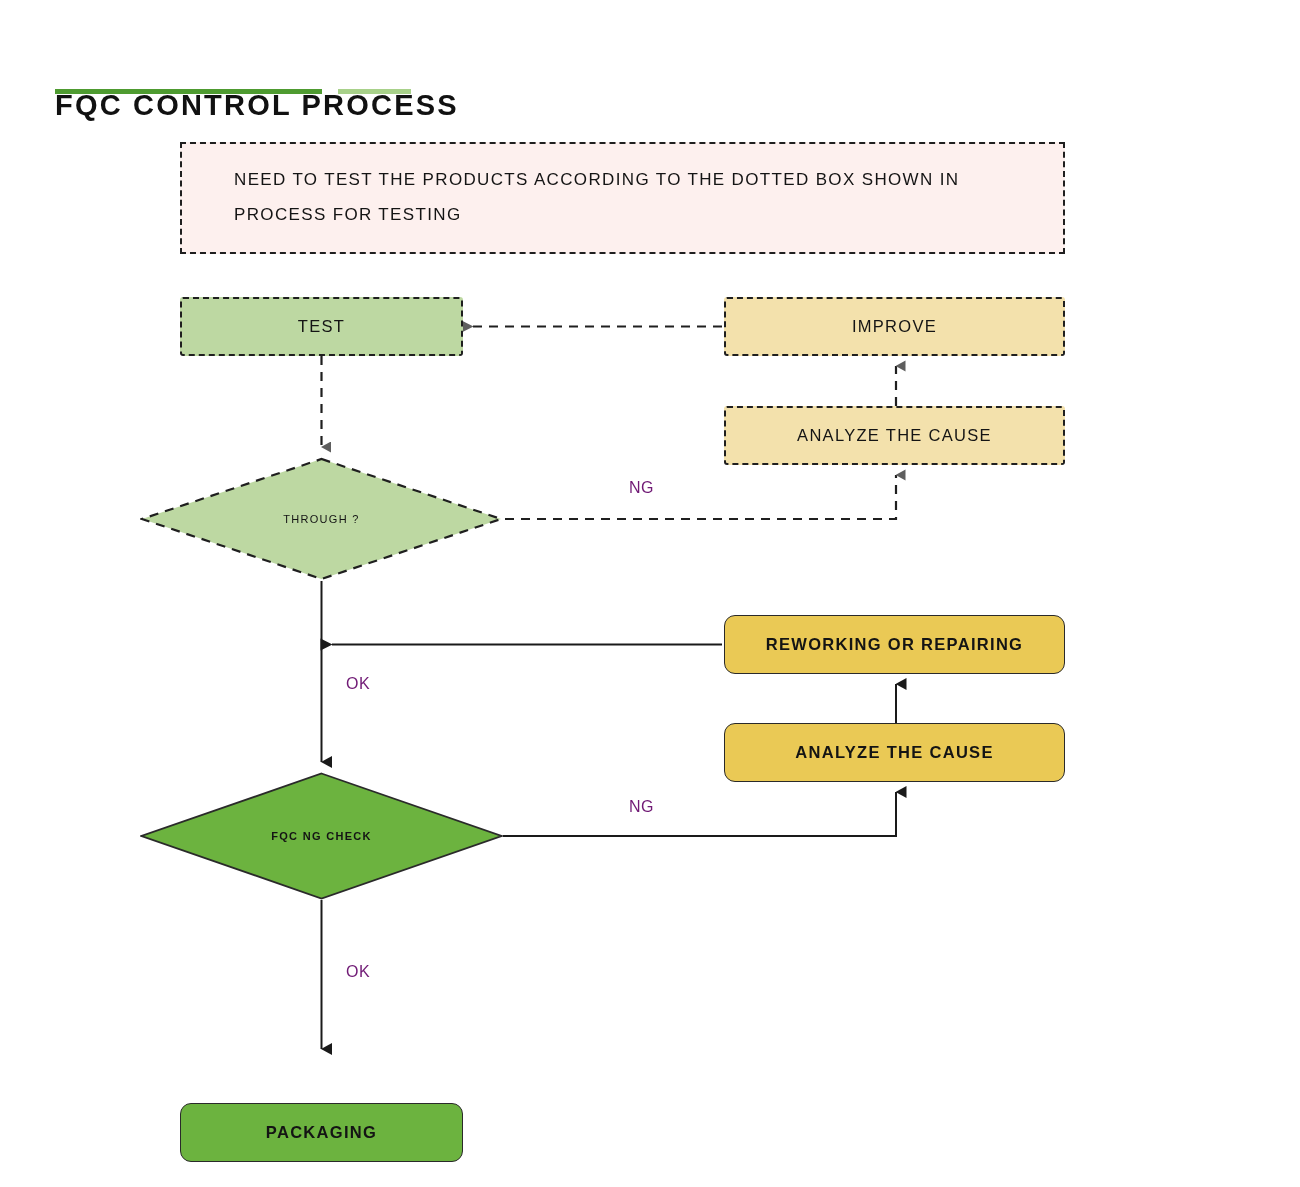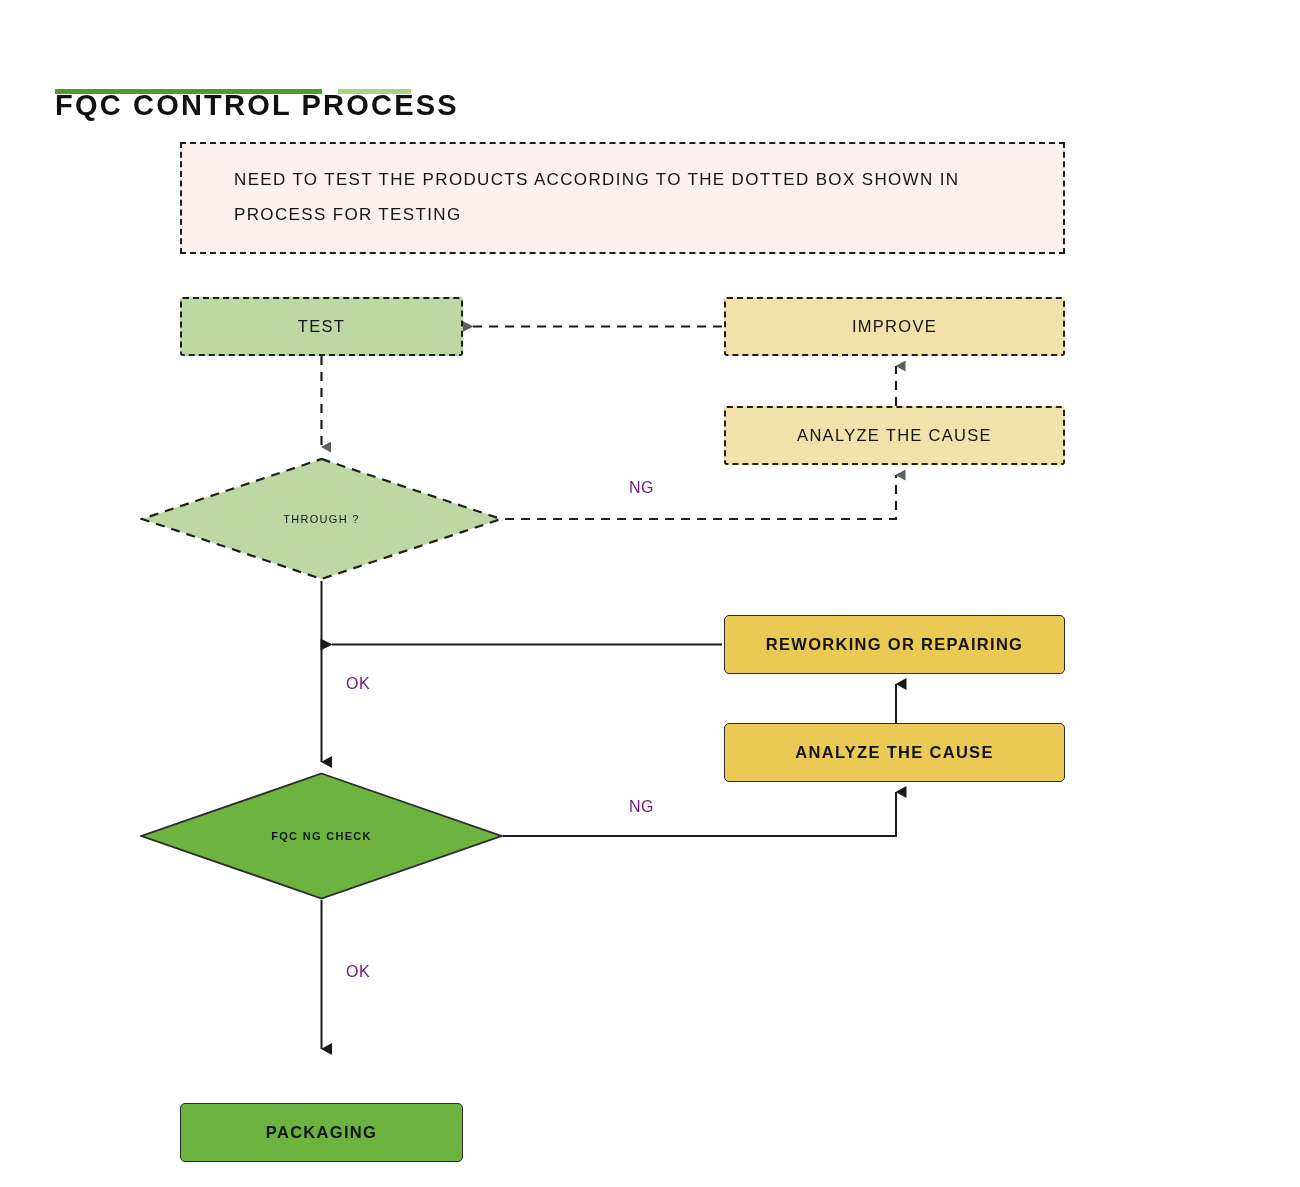--- a/index.html
+++ b/index.html
@@ -105,21 +105,21 @@
     color: #141414;
   }
 
   
   .rect-dashed {
     border: 2.2px dashed #1f1f1f;
     border-radius: 3px;
   }
   .rect-solid {
     border: 1.7px solid #2a2a2a;
-    border-radius: 5px;
+    border-radius: 11px;
   }
 
   #node-test {
     left: 180px;
     top: 297px;
     width: 283px;
     height: 59px;
     background: #bdd8a2;
   }
   #node-improve {

